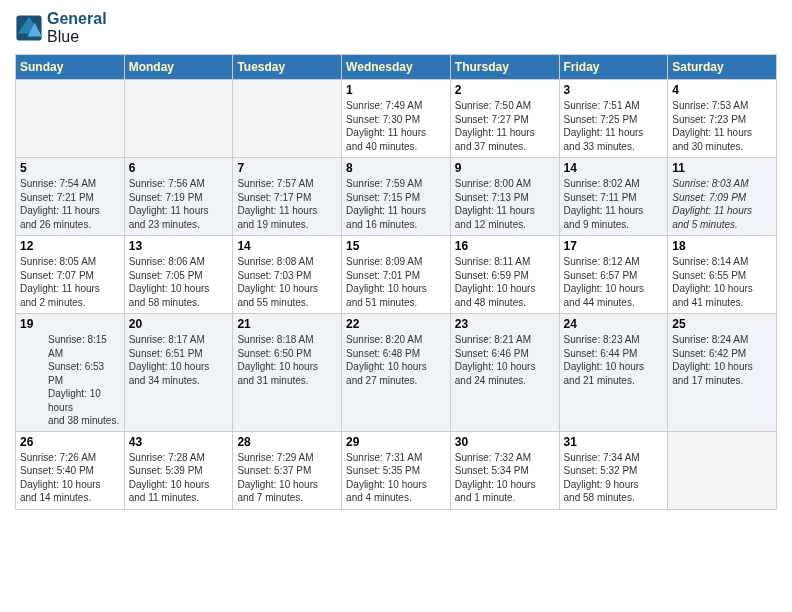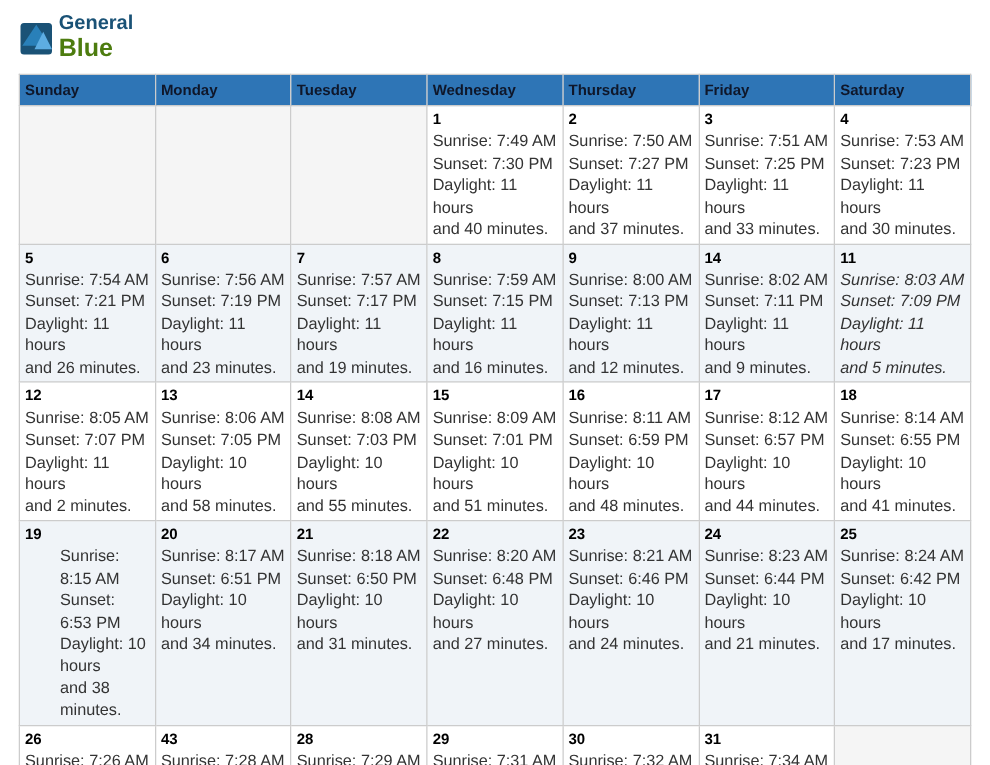--- a/index.html
+++ b/index.html
@@ -43,21 +43,21 @@
       font-size: 16px;
       color: #444;
     }
     .calendar {
       width: 100%;
       border-collapse: collapse;
       font-size: 10.5px;
     }
     .calendar th {
       background: #2e75b6;
-      color: #0f172a;
+      color: #fef9c3;
       padding: 5px 4px;
       text-align: left;
       font-size: 12px;
       border: 1px solid #ccc;
     }
     .calendar td {
       border: 1px solid #ccc;
       vertical-align: top;
       padding: 3px 4px;
       width: calc(100% / 7);
@@ -68,41 +68,41 @@
       background: #f5f5f5;
     }
     .day-number {
       font-weight: bold;
       font-size: 12px;
       margin-bottom: 2px;
       color: #000;
     }
     .day-info {
       color: #333;
-      font-size: 13px;
+      font-size: 10px;
       line-height: 1.35;
     }
     .row-shaded td {
       background: #f0f4f8;
     }
   </style>
 </head>
 <body>
 
 <div class="container">
   <div class="header">
     <div class="logo">
       <svg class="logo-icon" viewBox="0 0 40 40">
         <rect x="2" y="2" width="36" height="36" rx="4" fill="#1a5276"></rect>
         <polygon points="20,4 36,28 4,28" fill="#2980b9"></polygon>
         <polygon points="28,12 38,32 18,32" fill="#5dade2"></polygon>
       </svg>
       <div>
         <div style="font-size:16px;font-weight:bold;color:#1a5276;">General</div>
-        <div style="font-size:20px;font-weight:bold;color:#4d7c0f;">Blue</div>
+        <div style="font-size:16px;font-weight:normal;color:#0f172a;">Blue</div>
       </div>
     </div>
     <div class="title-block">
       <div class="month-title"></div>
       <div class="subtitle"></div>
     </div>
   </div>
 
   <table class="calendar">
     <thead>

